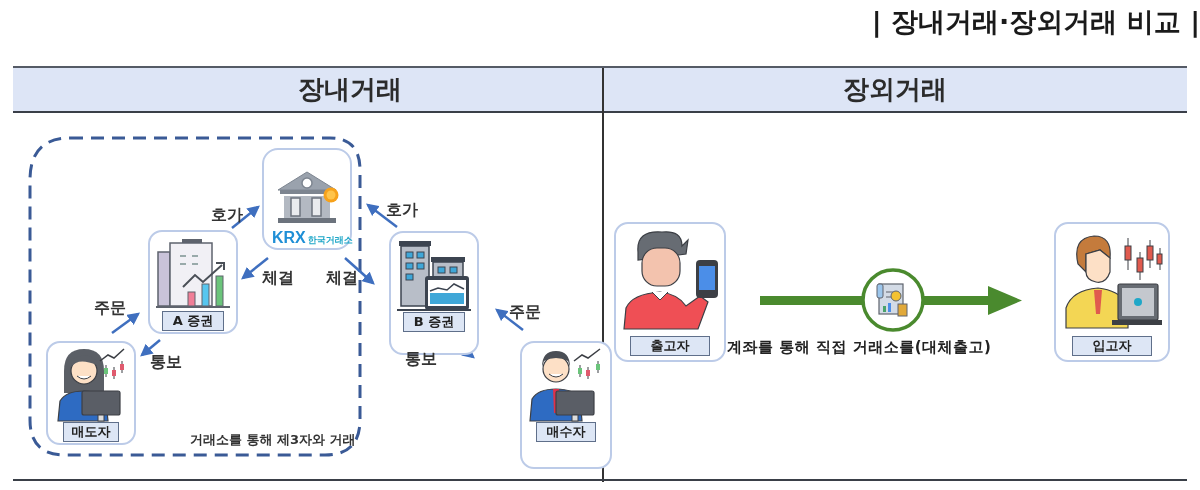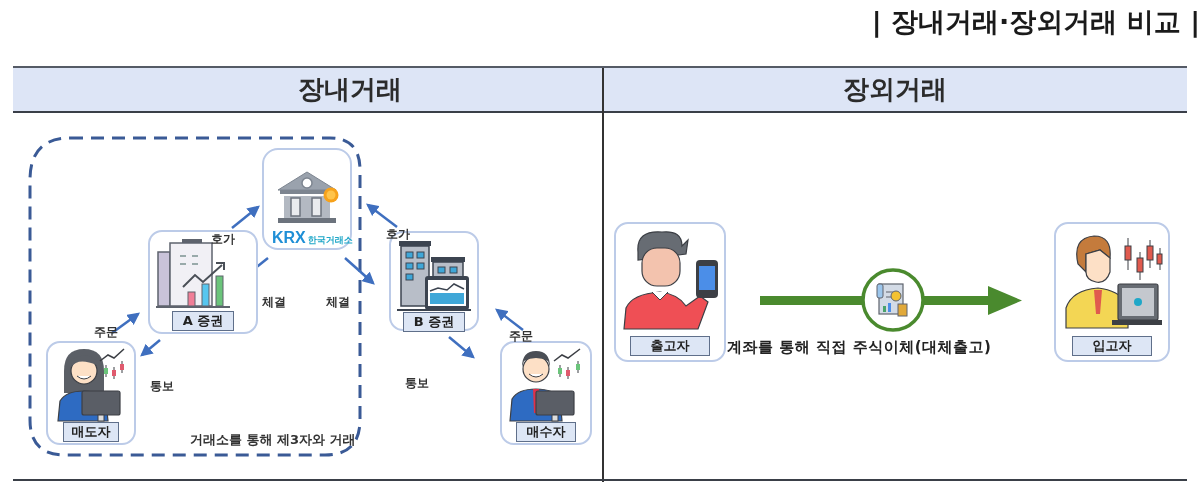--- a/index.html
+++ b/index.html
@@ -20,21 +20,21 @@
   .bline { position: absolute; left: 0; top: 413px; width: 1174px; height: 2px; background: #3a3f48; }
 
   .canvas { position: absolute; left: 0; top: 0; width: 1200px; height: 490px; pointer-events: none; }
 
   .card { position: absolute; border: 2.5px solid #bccbe8; border-radius: 14px; background: #fff; }
   .card .lbl { position: absolute; left: 50%; transform: translateX(-50%); background: #dde6f5;
                border: 1.5px solid #5f6f8a; font-size: 13px; font-weight: bold; color: #222;
                text-align: center; line-height: 17px; height: 20px; }
   .card .ico { position: absolute; left: 0; top: 0; }
 
-  .note { position: absolute; font-size: 12px; font-weight: bold; color: #333; white-space: nowrap; margin-top: 26px; }
+  .note { position: absolute; font-size: 16px; font-weight: bold; color: #333; white-space: nowrap; }
   .caption { position: absolute; font-size: 13px; font-weight: bold; color: #333; white-space: nowrap; }
   .caption2 { position: absolute; font-size: 15px; font-weight: bold; color: #222; white-space: nowrap; letter-spacing: 0.5px; }
 </style>
 </head>
 <body>
 
 <div class="title">| 장내거래·장외거래  비교 |</div>
 
 <div class="tbl">
   <div class="thead">
@@ -80,40 +80,40 @@
     <rect x="48" y="48" width="9" height="18" fill="#e9ebee" stroke="#6c737d" stroke-width="1.5"></rect>
     <rect x="14" y="68" width="58" height="5" fill="#6c737d"></rect>
     <circle cx="67" cy="45" r="7.5" fill="#f7a21b"></circle>
     <circle cx="67" cy="45" r="4.5" fill="#ffc44a"></circle>
   </svg>
   <div style="position:absolute;left:8px;top:78px;white-space:nowrap;">
     <span style="font-size:16px;font-weight:bold;color:#1f8fd6;font-family:'Liberation Sans',sans-serif;">KRX</span><span style="font-size:9px;font-weight:bold;color:#1fa7c8;margin-left:2px;">한국거래소</span>
   </div>
 </div>
 
-<div class="card" style="left:148px;top:230px;width:110px;height:104px;">
+<div class="card" style="left:148px;top:230px;width:90px;height:104px;">
   <svg class="ico" width="86" height="80">
     <rect x="8" y="20" width="12" height="54" fill="#c9c3d9" stroke="#5e636d" stroke-width="1.5"></rect>
     <rect x="32" y="7" width="20" height="5" fill="#5e636d"></rect>
     <rect x="20" y="11" width="42" height="63" fill="#f1f0f5" stroke="#5e636d" stroke-width="1.5"></rect>
     <line x1="30" y1="24" x2="36" y2="24" stroke="#9aa" stroke-width="2"></line>
       <line x1="42" y1="24" x2="48" y2="24" stroke="#9aa" stroke-width="2"></line>
     <line x1="30" y1="32" x2="36" y2="32" stroke="#9aa" stroke-width="2"></line>
       <line x1="42" y1="32" x2="48" y2="32" stroke="#9aa" stroke-width="2"></line>
     <rect x="38" y="60" width="7" height="14" fill="#f07e97" stroke="#5e636d" stroke-width="1"></rect>
     <rect x="52" y="52" width="7" height="22" fill="#57c6ef" stroke="#5e636d" stroke-width="1"></rect>
     <rect x="66" y="44" width="7" height="30" fill="#6bc47b" stroke="#5e636d" stroke-width="1"></rect>
     <polyline points="33,55 45,43 53,50 72,33" fill="none" stroke="#4a4f57" stroke-width="2"></polyline>
     <path d="M66,31 L74,31 L74,38" fill="none" stroke="#4a4f57" stroke-width="2"></path>
     <line x1="6" y1="75" x2="80" y2="75" stroke="#5e636d" stroke-width="2"></line>
   </svg>
   <div class="lbl" style="top:79px;width:62px;">A 증권</div>
 </div>
 
-<div class="card" style="left:389px;top:231px;width:90px;height:100px;padding-left:32px;">
+<div class="card" style="left:389px;top:231px;width:90px;height:124px;padding-left:32px;">
   <svg class="ico" width="86" height="80">
     <rect x="8" y="8" width="32" height="5" fill="#3c4450"></rect>
     <rect x="10" y="13" width="28" height="60" fill="#b8bec8" stroke="#3c4450" stroke-width="1.5"></rect>
     <rect x="40" y="24" width="34" height="5" fill="#3c4450"></rect>
     <rect x="42" y="29" width="30" height="44" fill="#b8bec8" stroke="#3c4450" stroke-width="1.5"></rect>
     <rect x="15" y="19" width="7" height="6" fill="#3fa7d8" stroke="#3c4450"></rect>
       <rect x="26" y="19" width="7" height="6" fill="#3fa7d8" stroke="#3c4450"></rect>
     <rect x="15" y="30" width="7" height="6" fill="#3fa7d8" stroke="#3c4450"></rect>
       <rect x="26" y="30" width="7" height="6" fill="#3fa7d8" stroke="#3c4450"></rect>
     <rect x="15" y="41" width="7" height="6" fill="#3fa7d8" stroke="#3c4450"></rect>
@@ -141,21 +141,21 @@
     <line x1="58" y1="22" x2="58" y2="34" stroke="#3c3f45"></line>
       <rect x="56" y="25" width="4" height="6" fill="#6bc47b"></rect>
     <line x1="66" y1="24" x2="66" y2="36" stroke="#3c3f45"></line>
       <rect x="64" y="27" width="4" height="6" fill="#e05a6e"></rect>
     <line x1="74" y1="18" x2="74" y2="30" stroke="#3c3f45"></line>
       <rect x="72" y="21" width="4" height="6" fill="#e05a6e"></rect>
   </svg>
   <div class="lbl" style="top:79px;width:56px;">매도자</div>
 </div>
 
-<div class="card" style="left:500px;top:341px;width:92px;height:104px;">
+<div class="card" style="left:520px;top:341px;width:92px;height:128px;">
   <svg class="ico" width="88" height="80">
     <circle cx="34" cy="26" r="13" fill="#fde0c6" stroke="#3c3f45" stroke-width="1.2"></circle>
     <path d="M20,24 Q20,8 34,8 Q48,8 48,24 L46,18 Q34,12 22,18 Z" fill="#4a4e55"></path>
     <path d="M27,31 Q34,37 41,31" fill="#fff" stroke="#3c3f45" stroke-width="1"></path>
     <path d="M8,78 L10,56 Q16,46 34,46 Q52,46 58,56 L60,78 Z" fill="#2e6bc2" stroke="#3c3f45" stroke-width="1.2"></path>
     <path d="M31,46 L37,46 L36,70 L32,70 Z" fill="#e0314a"></path>
     <rect x="34" y="48" width="38" height="24" rx="2" fill="#5a5e66" stroke="#3c3f45" stroke-width="1.2"></rect>
     <rect x="50" y="72" width="6" height="6" fill="#ddd" stroke="#3c3f45"></rect>
     <polyline points="52,18 60,12 66,15 78,6" fill="none" stroke="#3c3f45" stroke-width="1.5"></polyline>
     <line x1="58" y1="22" x2="58" y2="34" stroke="#3c3f45"></line>
@@ -216,13 +216,13 @@
   <rect x="4" y="2" width="24" height="30" fill="#d3dbe6" stroke="#5e636d" stroke-width="1.2"></rect>
   <rect x="2" y="2" width="6" height="14" rx="2" fill="#9cc6ec" stroke="#5e636d"></rect>
   <line x1="11" y1="10" x2="18" y2="10" stroke="#5e636d"></line>
   <line x1="11" y1="15" x2="18" y2="15" stroke="#5e636d"></line>
   <circle cx="21" cy="14" r="5" fill="#f3c232" stroke="#5e636d"></circle>
   <rect x="8" y="24" width="3" height="6" fill="#4aa36b"></rect>
     <rect x="13" y="21" width="3" height="9" fill="#4b8ee8"></rect>
   <rect x="23" y="22" width="9" height="12" fill="#e1a93a" stroke="#5e636d"></rect>
 </svg>
 
-<div class="caption2" style="left:727px;top:338px;">계좌를 통해 직접 주식이체(대체출고)</div>
+<div class="caption2" style="left:727px;top:338px;">계좌를 통해 직접 거래소를(대체출고)</div>
 
 </body></html>

